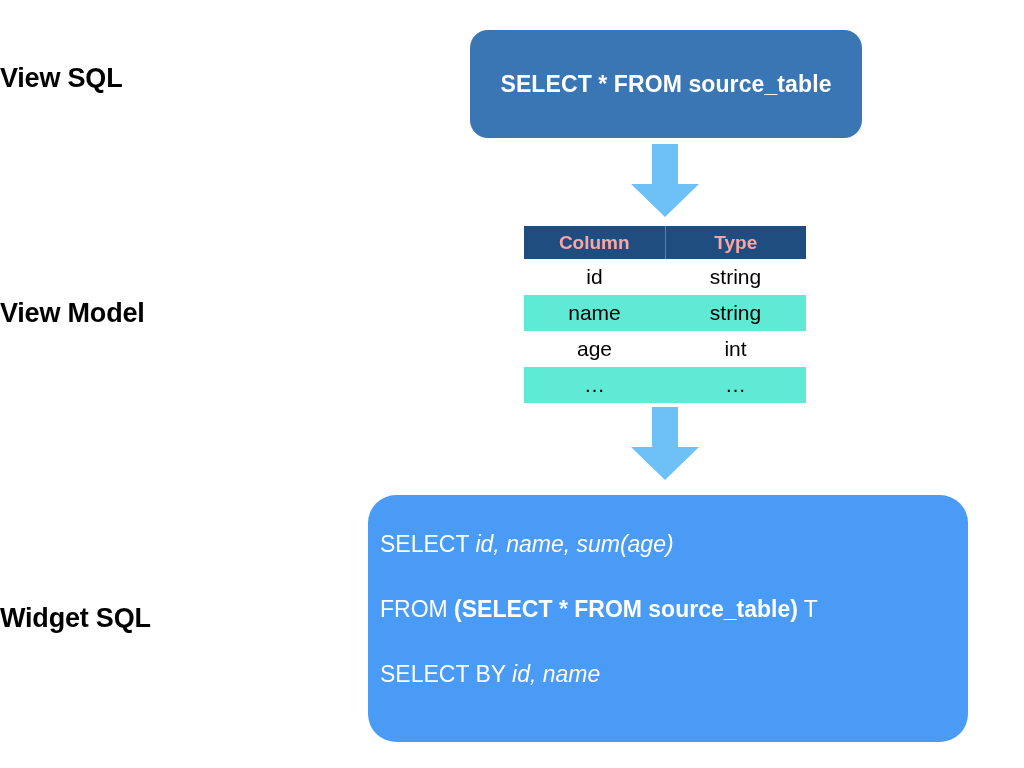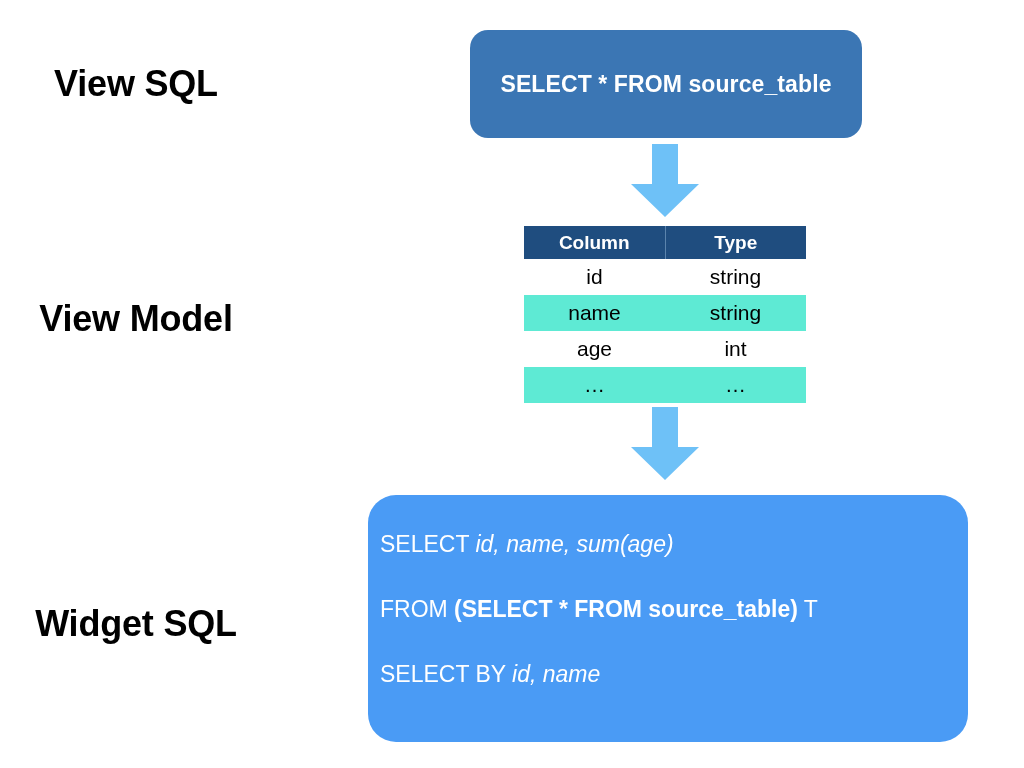--- a/index.html
+++ b/index.html
@@ -17,25 +17,25 @@
   #canvas {
     position: relative;
     width: 1024px;
     height: 768px;
   }
 
   
   .row-label {
     position: absolute;
     font-weight: bold;
-    font-size: 36px;
+    font-size: 27px;
     color: #000000;
     letter-spacing: -0.2px;
     white-space: nowrap;
-    text-align: center;
+    text-align: left;
   }
   #label-view-sql    { left: 0px; width: 272px; top: 63px;  }
   #label-view-model  { left: 0px; width: 272px; top: 298px; }
   #label-widget-sql  { left: 0px; width: 272px; top: 603px; }
 
   
   #view-sql-box {
     position: absolute;
     left: 470px;
     top: 30px;
@@ -78,21 +78,21 @@
     text-align: center;
     padding: 0;
     height: 36px;
     font-size: 21px;
     color: #000000;
     font-weight: normal;
     vertical-align: middle;
   }
   #view-model-table thead th {
     background: #1f4d7f;
-    color: #ffffff;
+    color: #fca5a5;
     font-weight: bold;
     font-size: 19px;
     height: 33px;
   }
   #view-model-table thead th.col-head-column {
     border-right: 1px solid #5b84ad;
   }
   #view-model-table tbody tr.row-odd td {
     background: #ffffff;
   }

